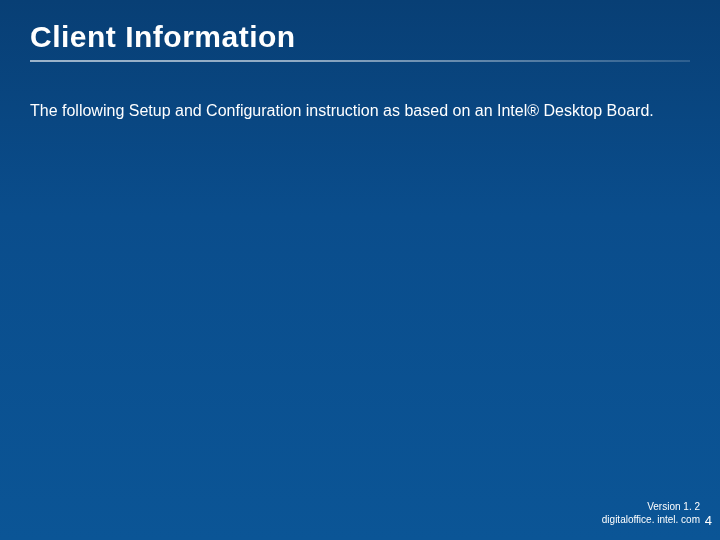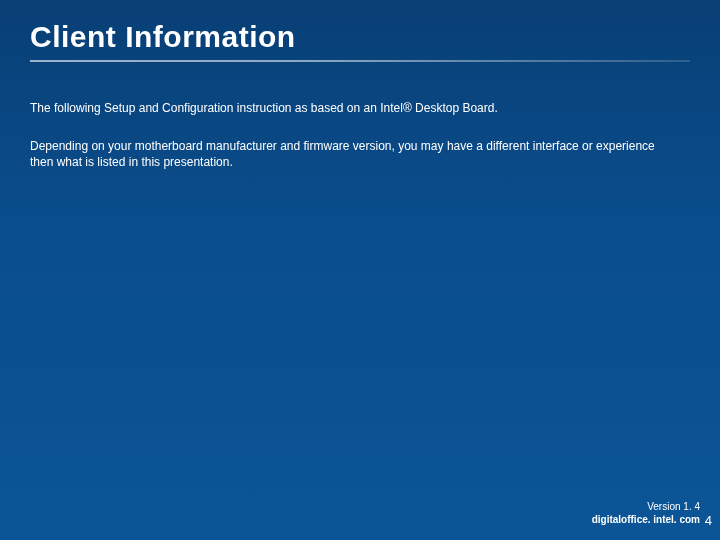--- a/index.html
+++ b/index.html
@@ -24,21 +24,21 @@
     margin-bottom: 6px;
     letter-spacing: 0.5px;
   }
   .divider {
     width: 660px;
     height: 2px;
     background: linear-gradient(90deg, rgba(255,255,255,0.6) 0%, rgba(255,255,255,0.55) 40%, rgba(255,255,255,0.15) 100%);
     margin-bottom: 38px;
   }
   .body-text {
-    font-size: 12px;
+    font-size: 16px;
     line-height: 1.35;
     color: #ffffff;
     margin-bottom: 22px;
     max-width: 640px;
   }
   .footer {
     position: absolute;
     bottom: 14px;
     right: 20px;
     display: flex;
@@ -51,21 +51,21 @@
     line-height: 1.25;
     color: #ffffff;
     font-weight: bold;
   }
   .footer-text .version {
     display: block;
     font-weight: normal;
   }
   .footer-text .url {
     display: block;
-    font-weight: bold;
+    font-weight: normal;
     font-size: 10px;
   }
   .logo {
     width: 52px;
     height: 34px;
   }
   .logo svg { display: block; }
   .page-num {
     position: absolute;
     bottom: 12px;
@@ -77,24 +77,23 @@
 </head>
 <body>
 
 <div class="slide">
 
   <h1 class="title">Client Information</h1>
 
   <div class="divider"></div>
 
   <p class="body-text">The following Setup and Configuration instruction as based on an Intel® Desktop Board.</p>
-  <p class="body-text">Depending on your motherboard manufacturer and firmware version, you may have a different interface or experience then what is listed in this presentation.</p>
 
   <div class="footer">
     <div class="footer-text">
-      <span class="version">Version 1. 4</span>
+      <span class="version">Version 1. 2</span>
       <span class="url">digitaloffice. intel. com</span>
     </div>
   </div>
 
   <div class="page-num">4</div>
 
 </div>
 
 </body></html>

